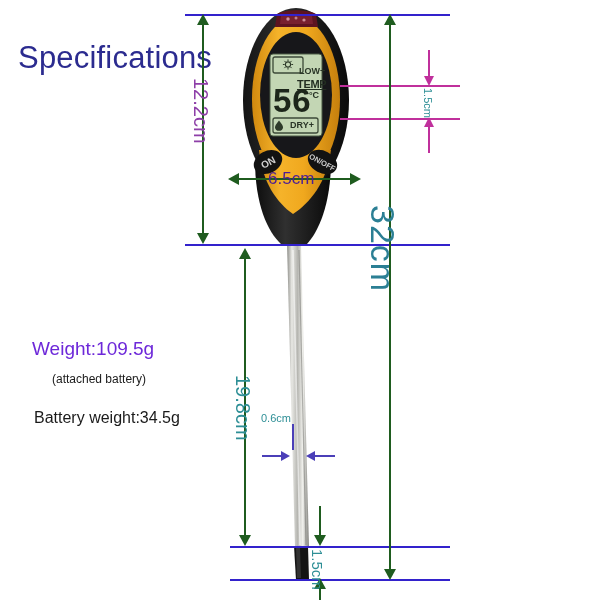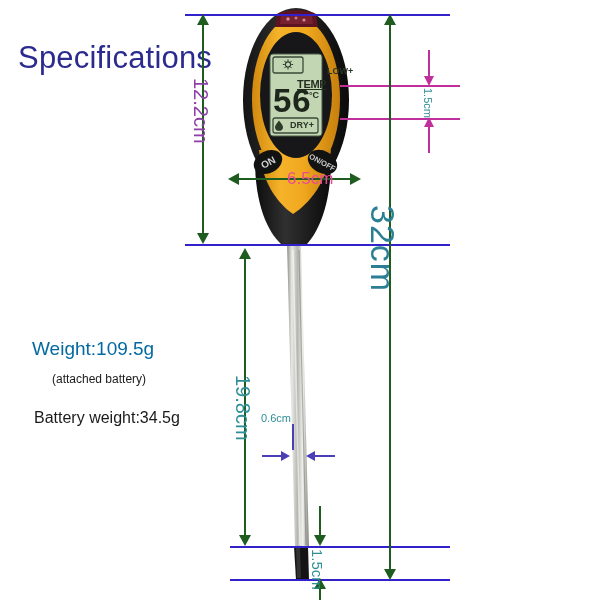--- a/index.html
+++ b/index.html
@@ -12,21 +12,21 @@
   #stage{position:relative;width:600px;height:600px;overflow:hidden;}
 
   
   .title{
     position:absolute;left:18px;top:40px;
     font-size:31px;color:#2b2b8f;letter-spacing:.2px;
     white-space:nowrap;
   }
   .weight-main{
     position:absolute;left:32px;top:338px;
-    font-size:19px;color:#0369a1;white-space:nowrap;
+    font-size:19px;color:#6d28d9;white-space:nowrap;
   }
   .weight-sub{
     position:absolute;left:52px;top:372px;
     font-size:12px;color:#1a1a1a;white-space:nowrap;
   }
   .battery-weight{
     position:absolute;left:34px;top:409px;
     font-size:16px;color:#1a1a1a;white-space:nowrap;
   }
 
@@ -82,21 +82,21 @@
 
   
   .dimlabel{
     position:absolute;color:#2e8f96;white-space:nowrap;
     font-family:"Liberation Sans", sans-serif;
   }
   .rot{transform:rotate(90deg);transform-origin:0 0;}
   .lbl-122{font-size:20px;color:#8e3fa8;}
   .lbl-32{font-size:34px;color:#2b7f94;letter-spacing:1px;}
   .lbl-198{font-size:20px;}
-  .lbl-65{font-size:17px;color:#ec4899;margin-left:19px;}
+  .lbl-65{font-size:17px;color:#4c1d95;}
   .lbl-06{font-size:11px;}
   .lbl-15top{font-size:11px;}
   .lbl-15bot{font-size:15px;}
 
   
   #device{position:absolute;left:0;top:0;width:600px;height:600px;}
 </style>
 </head>
 <body>
 
@@ -183,21 +183,21 @@
       </g>
 
       <rect x="273" y="118" width="45" height="15" rx="2" fill="none" stroke="#3d4a38" stroke-width="1.3"></rect>
 
       <g>
         <path d="M279,120.5 C281.6,123.8 283,125.8 283,127.4 C283,129.4 281.2,130.8 279,130.8 C276.8,130.8 275,129.4 275,127.4 C275,125.8 276.4,123.8 279,120.5 Z" fill="#2e3a2a"></path>
       </g>
     </g>
   </svg>
 
-  <div style="position:absolute;left:299px;top:66px;font-size:9px;font-weight:bold;color:#2a3527;font-family:'Liberation Sans',sans-serif;margin-left:28px;">LOW+</div>
+  <div style="position:absolute;left:299px;top:66px;font-size:9px;font-weight:bold;color:#2a3527;font-family:'Liberation Sans',sans-serif;">LOW+</div>
   <div style="position:absolute;left:297px;top:78px;font-size:11px;font-weight:bold;color:#222d20;font-family:'Liberation Sans',sans-serif;letter-spacing:-0.3px;text-decoration:underline;">TEMP</div>
   <div style="position:absolute;left:273px;top:84px;font-size:33px;font-weight:bold;color:#1c261a;font-family:'Liberation Sans',sans-serif;line-height:33px;letter-spacing:1px;">56</div>
   <div style="position:absolute;left:309px;top:90px;font-size:9px;font-weight:bold;color:#222d20;font-family:'Liberation Sans',sans-serif;">°C</div>
   <div style="position:absolute;left:290px;top:120px;font-size:9px;font-weight:bold;color:#2a3527;font-family:'Liberation Sans',sans-serif;">DRY+</div>
 
   <div style="position:absolute;left:253px;top:151px;width:30px;height:22px;border-radius:50%;background:#121212;transform:rotate(-28deg);display:flex;align-items:center;justify-content:center;">
     <span style="font-size:10px;font-weight:bold;color:#cfcfcf;font-family:'Liberation Sans',sans-serif;">ON</span>
   </div>
   <div style="position:absolute;left:307px;top:151px;width:31px;height:22px;border-radius:50%;background:#121212;transform:rotate(28deg);display:flex;align-items:center;justify-content:center;overflow:hidden;">
     <span style="font-size:7.5px;font-weight:bold;color:#cfcfcf;font-family:'Liberation Sans',sans-serif;">ON/OFF</span>

